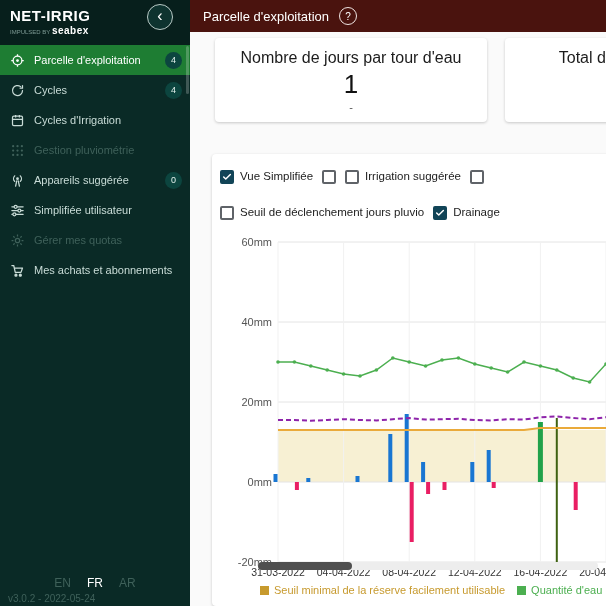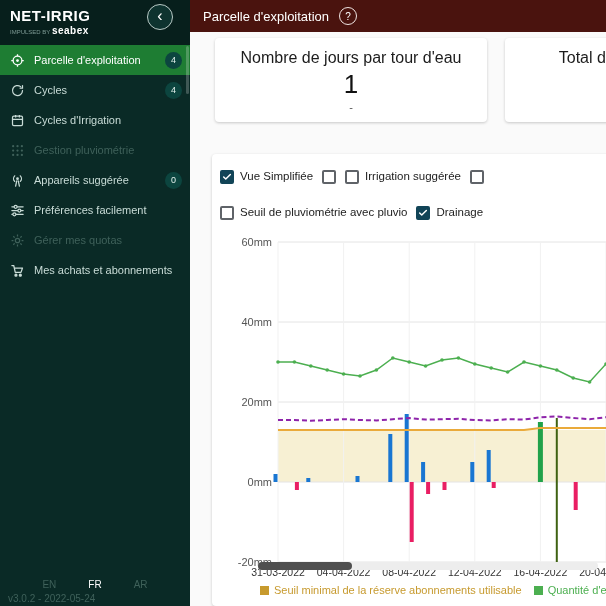--- a/index.html
+++ b/index.html
@@ -20,21 +20,21 @@
   .sitem.active{background:#1e7d33;color:#fff}
   .sitem.disabled{color:#3f615a}
   .sicon{width:15px;height:15px;margin-right:9px;flex:none;display:inline-flex}
   .sicon svg{width:15px;height:15px}
   .slabel{flex:1;white-space:nowrap;overflow:hidden}
   .sbadge{width:17px;height:17px;border-radius:50%;background:#0c453f;color:#e4f2ee;font-size:9px;
     display:flex;align-items:center;justify-content:center;margin-left:4px;flex:none}
   #sidebar-scrollbar{position:absolute;right:1px;top:46px;width:3px;height:48px;
     background:rgba(255,255,255,.22);border-radius:2px}
   #langs{position:absolute;left:0;bottom:16px;width:100%;display:flex;justify-content:center;
-    gap:32px;font-size:10px;color:#3f615a}
+    gap:16px;font-size:12px;color:#3f615a}
   .lang{cursor:pointer}
   .lang.active{color:#fff}
   #version{position:absolute;left:8px;bottom:2px;font-size:10px;color:#3f615a}
 
   
   #header{position:absolute;left:190px;top:0;width:416px;height:32px;background:#4a130e;color:#fff;
     display:flex;align-items:center;padding-left:13px;gap:10px;box-sizing:border-box;z-index:2}
   #header-title{font-size:13px}
   #help-btn{width:16px;height:16px;border:1.4px solid #efe4e2;border-radius:50%;font-size:10px;
     display:flex;align-items:center;justify-content:center;cursor:pointer;flex:none}
@@ -142,21 +142,21 @@
         </div>
         <div class="sitem">
           <span class="sicon">
             <svg viewBox="0 0 24 24" fill="none" stroke="currentColor" stroke-width="2" stroke-linecap="round">
               <path d="M3 6h18M3 12h18M3 18h18"></path>
               <circle cx="9" cy="6" r="2.4" fill="#0a2a26"></circle>
               <circle cx="15" cy="12" r="2.4" fill="#0a2a26"></circle>
               <circle cx="7" cy="18" r="2.4" fill="#0a2a26"></circle>
             </svg>
           </span>
-          <span class="slabel">Préférences facilement</span>
+          <span class="slabel">Simplifiée utilisateur</span>
         </div>
         <div class="sitem disabled">
           <span class="sicon">
             <svg viewBox="0 0 24 24" fill="none" stroke="currentColor" stroke-width="2">
               <circle cx="12" cy="12" r="3.5"></circle>
               <path d="M12 2.5v3M12 18.5v3M2.5 12h3M18.5 12h3M5.3 5.3l2.1 2.1M16.6 16.6l2.1 2.1M18.7 5.3l-2.1 2.1M7.4 16.6l-2.1 2.1"></path>
             </svg>
           </span>
           <span class="slabel">Gérer mes quotas</span>
         </div>
@@ -215,21 +215,21 @@
             <span class="box"></span>
             <span class="chk-label">Irrigation suggérée</span>
           </label>
           <label class="chk">
             <span class="box"></span>
           </label>
         </div>
       <div class="chk-row" id="filter-row2">
           <label class="chk">
             <span class="box"></span>
-            <span class="chk-label">Seuil de pluviométrie avec pluvio</span>
+            <span class="chk-label">Seuil de déclenchement jours pluvio</span>
           </label>
           <label class="chk">
             <span class="box checked">
               <svg viewBox="0 0 24 24" fill="none" stroke="#fff" stroke-width="3.5" stroke-linecap="round" stroke-linejoin="round">
                 <path d="M20 6 9 17l-5-5"></path>
               </svg>
             </span>
             <span class="chk-label">Drainage</span>
           </label>
         </div>
@@ -298,21 +298,21 @@
           <circle cx="369.59999999999997" cy="144" r="1.8" fill="#4caf50"></circle>
           <circle cx="386" cy="126" r="1.8" fill="#4caf50"></circle>
           <circle cx="402.4" cy="128" r="1.8" fill="#4caf50"></circle>
         </svg>
       <div id="chart-scrollbar">
         <div id="chart-scroll-thumb"></div>
       </div>
       <div id="legend">
           <span class="legend-item">
             <span class="legend-swatch" style="background:#c79a2e"></span>
-            <span class="legend-label" style="color:#c79a2e">Seuil minimal de la réserve abonnements utilisable</span>
+            <span class="legend-label" style="color:#c79a2e">Seuil minimal de la réserve facilement utilisable</span>
           </span>
           <span class="legend-item">
             <span class="legend-swatch" style="background:#4caf50"></span>
             <span class="legend-label" style="color:#4caf50">Quantité d'eau dans le sol</span>
           </span>
         </div>
     </div>
   </div>
 
 </div>

